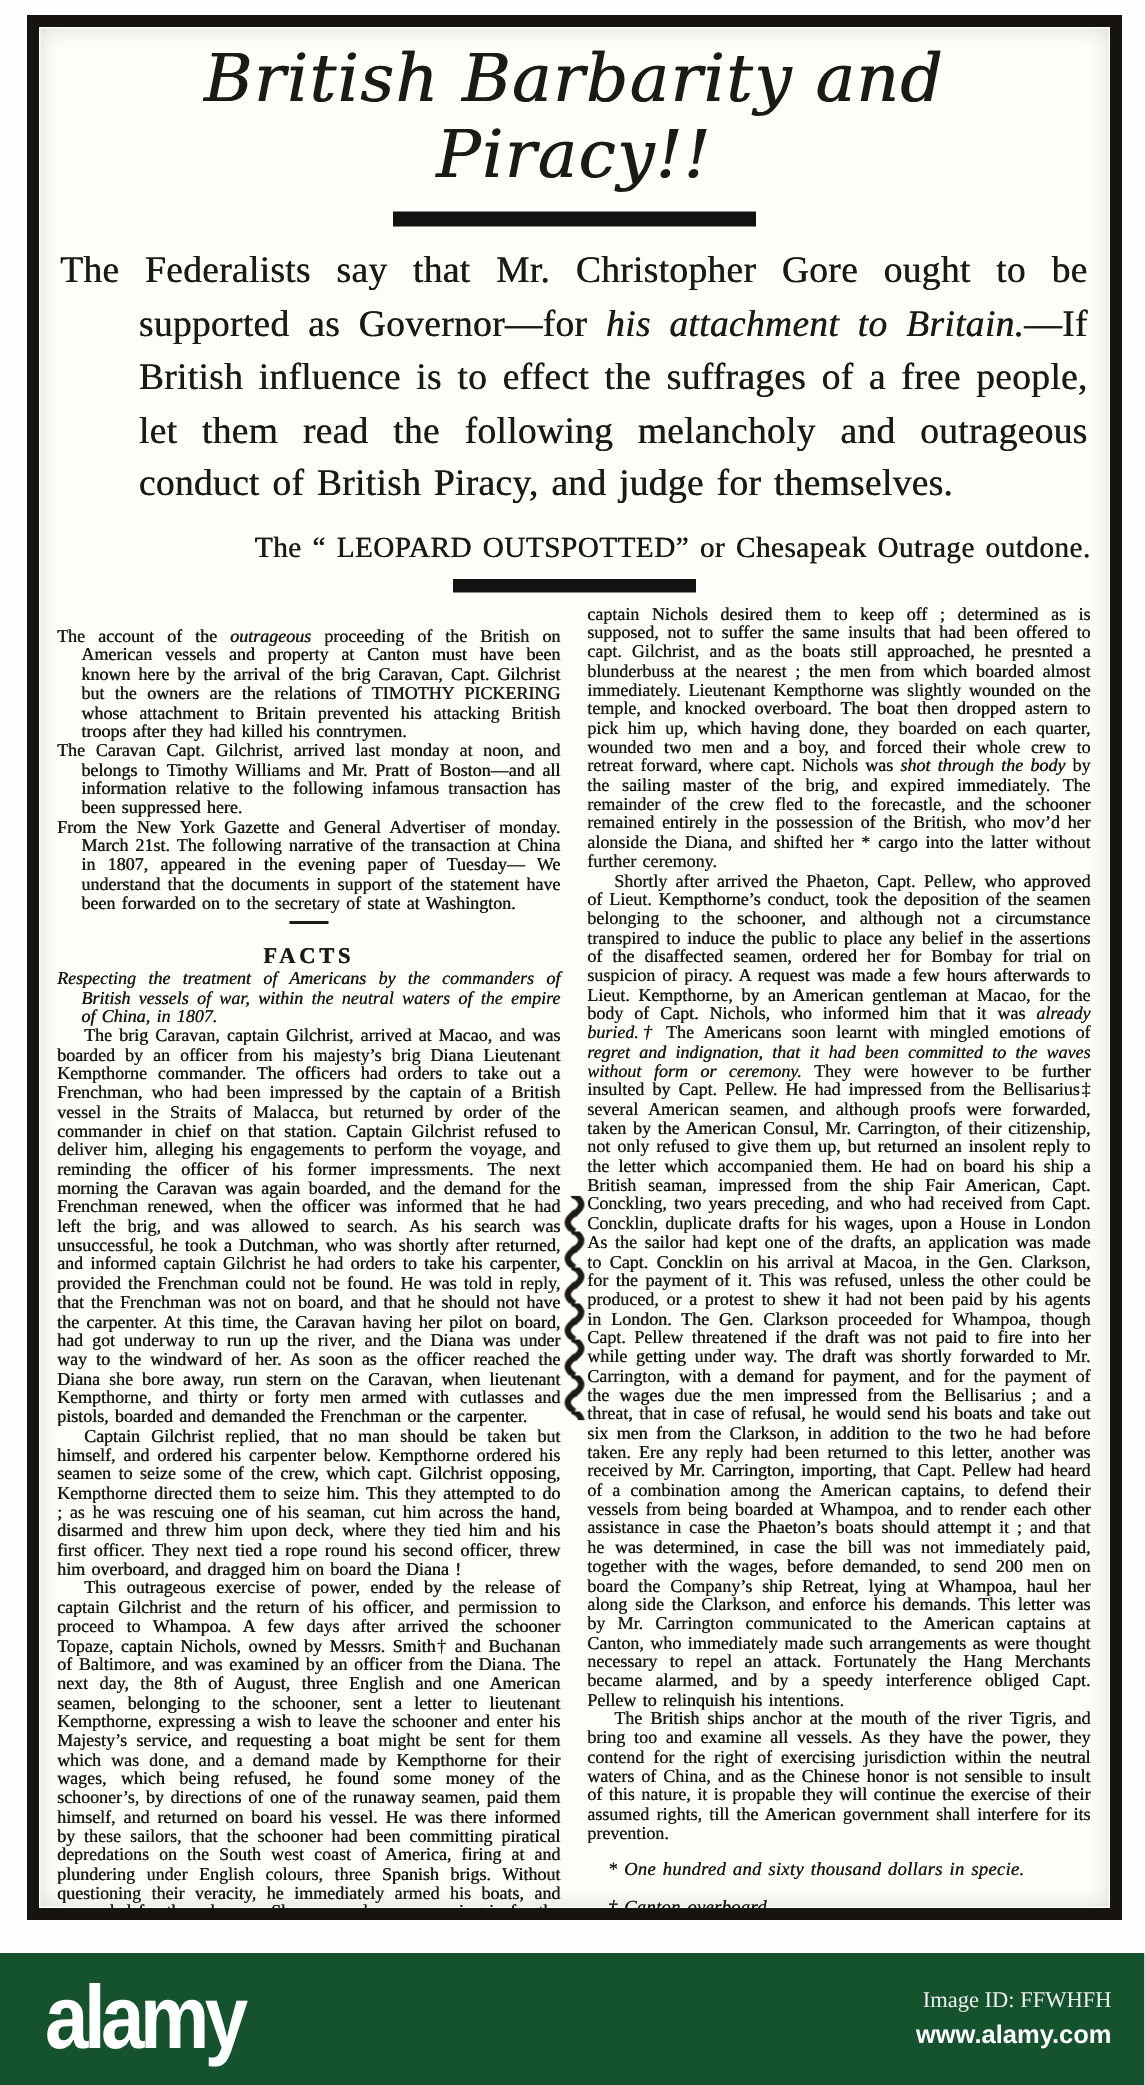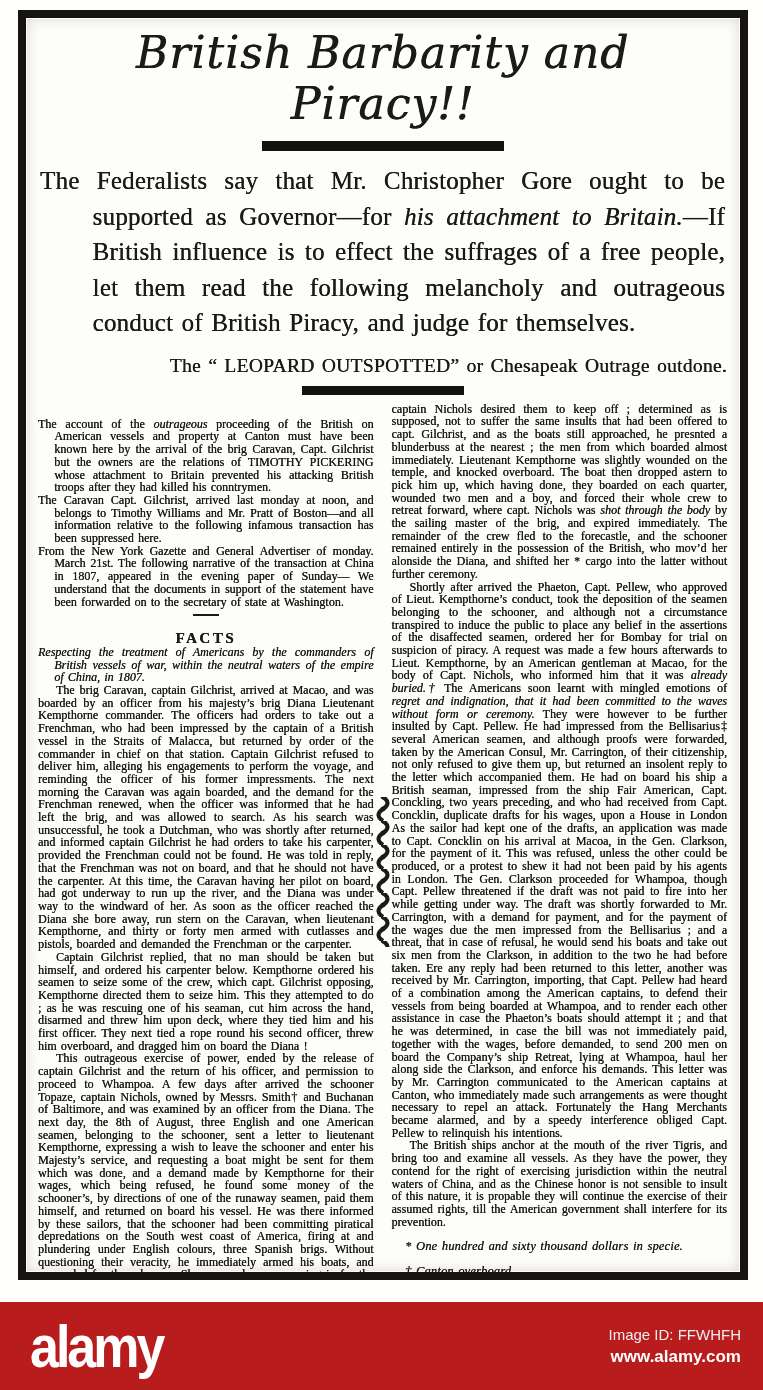--- a/index.html
+++ b/index.html
@@ -104,36 +104,36 @@
     width:18px;
     display:flex;justify-content:center;
     overflow:hidden;
   }
   .divider svg{width:16px;height:100%;}
 
   
   .alamy-bar{
     position:absolute;left:0;bottom:0;
     width:763px;height:88px;
-    background:#b91c1c;
+    background:#14532d;
     display:flex;align-items:center;justify-content:space-between;
     box-sizing:border-box;
     padding:0 22px 0 30px;
     font-family:"Liberation Sans", sans-serif;
   }
   .alamy-logo{
     color:#ffffff;
     font-size:52px;
     font-weight:bold;
     letter-spacing:-3px;
     line-height:1;
     transform:scaleY(1.15);
   }
   .alamy-meta{text-align:right;color:#ffffff;}
-  .alamy-id{font-size:15px;color:#eeeeee;margin-bottom:4px;}
+  .alamy-id{font-size:15px;color:#eeeeee;margin-bottom:4px;font-family:Liberation Serif, serif;}
   .alamy-url{font-size:17px;font-weight:bold;}
 </style>
 </head>
 <body>
 
 <div class="scan">
 
   <div class="doc">
 
     <h1 class="title">British Barbarity and Piracy!!</h1>
@@ -142,21 +142,21 @@
     <p class="intro"><span>The Federalists say that Mr. Christopher Gore ought to be supported as Governor—for </span><span class="it">his attachment to Britain.</span><span>—If British influence is to effect the suffrages of a free people, let them read the following melancholy and outrageous conduct of British Piracy, and judge for themselves.</span></p>
 
     <p class="subhead">The “ LEOPARD OUTSPOTTED” or Chesapeak Outrage outdone.</p>
     <div class="rule rule-subhead"></div>
 
     <div class="columns">
 
       <div class="col">
         <p class="hang"><span>The account of the </span><span class="it">outrageous</span><span> proceeding of the British on American vessels and property at Canton must have been known here by the arrival of the brig Caravan, Capt. Gilchrist but the owners are the relations of TIMOTHY PICKERING whose attachment to Britain prevented his attacking British troops after they had killed his conntrymen.</span></p>
         <p class="hang">The Caravan Capt. Gilchrist, arrived last monday at noon, and belongs to Timothy Williams and Mr. Pratt of Boston—and all information relative to the following infamous transaction has been suppressed here.</p>
-        <p class="hang">From the New York Gazette and General Advertiser of monday. March 21st.  The following narrative of the transaction at China in 1807,  appeared  in the evening paper of Sunday— We understand that the documents in support of the statement have been forwarded on to the secretary of state at Washington.</p>
+        <p class="hang">From the New York Gazette and General Advertiser of monday. March 21st.  The following narrative of the transaction at China in 1807,  appeared  in the evening paper of Tuesday— We understand that the documents in support of the statement have been forwarded on to the secretary of state at Washington.</p>
 
         <div class="facts-rule"></div>
         <h2 class="facts">FACTS</h2>
         <p class="hang italic">Respecting the treatment of Americans by the commanders of British vessels of war, within the neutral waters of the empire of China, in 1807.</p>
 
         <p class="ind">The brig Caravan, captain Gilchrist, arrived at Macao, and was boarded by an officer from his majesty’s brig Diana Lieutenant Kempthorne commander.  The officers had orders to take out a Frenchman, who had been impressed by the captain of a British vessel in the Straits of Malacca, but returned by order of the commander in chief on that station.  Captain Gilchrist refused to deliver him, alleging his engagements to perform the voyage, and reminding the officer of his former impressments. The next morning the Caravan was again boarded, and the demand for the Frenchman renewed, when the officer was informed that he had left the brig, and was allowed to search.  As his search was unsuccessful, he took a Dutchman, who was shortly after returned, and informed captain Gilchrist he had orders to take his carpenter, provided the Frenchman could not be found. He was told in reply, that the Frenchman was not on board, and that he should not have the carpenter.  At this time, the Caravan having her pilot on board, had got underway to run up the river, and the Diana was under way to the windward of her.  As soon as the officer reached the Diana she bore away, run stern on the Caravan, when lieutenant Kempthorne, and thirty or forty men armed with cutlasses and pistols, boarded and demanded the Frenchman or the carpenter.</p>
         <p class="ind">Captain Gilchrist replied, that no man should be taken but himself, and ordered his carpenter below.  Kempthorne ordered his seamen to seize some of the crew, which capt. Gilchrist opposing, Kempthorne directed them to seize him.  This they attempted to do ; as he was rescuing one of his seaman, cut him across the hand, disarmed and threw him upon deck, where they tied him and his first officer.  They next tied a rope round his second officer, threw him overboard, and dragged him on board the Diana !</p>
         <p class="ind">This outrageous exercise of power, ended by the release of captain Gilchrist and the return of his officer, and permission to proceed to Whampoa.  A few days after arrived the schooner Topaze, captain Nichols, owned by Messrs. Smith† and Buchanan of Baltimore, and was examined by an officer from the Diana. The next day, the 8th of August, three English and one American seamen, belonging to the schooner, sent a letter to lieutenant Kempthorne, expressing a wish to leave the schooner and enter his Majesty’s service, and requesting a boat might be sent for them which was done, and a demand made by Kempthorne for their wages, which being refused, he found some money of the schooner’s, by directions of one of the runaway seamen, paid them himself, and returned on board his vessel.  He was there informed by these sailors, that the schooner had been committing piratical depredations on the South west coast of America, firing at and plundering under English colours, three Spanish brigs.  Without questioning their veracity, he immediately armed his boats, and proceeded for the schooner.  She was under way running in for the Portuguese harbor, called the fypa, by permission of the governor of Macoa.  As the boat approached,</p>
 
         <p class="footnote italic">† Samuel Smith of Baltimore, one of the owners, is a senator from Maryland</p>

